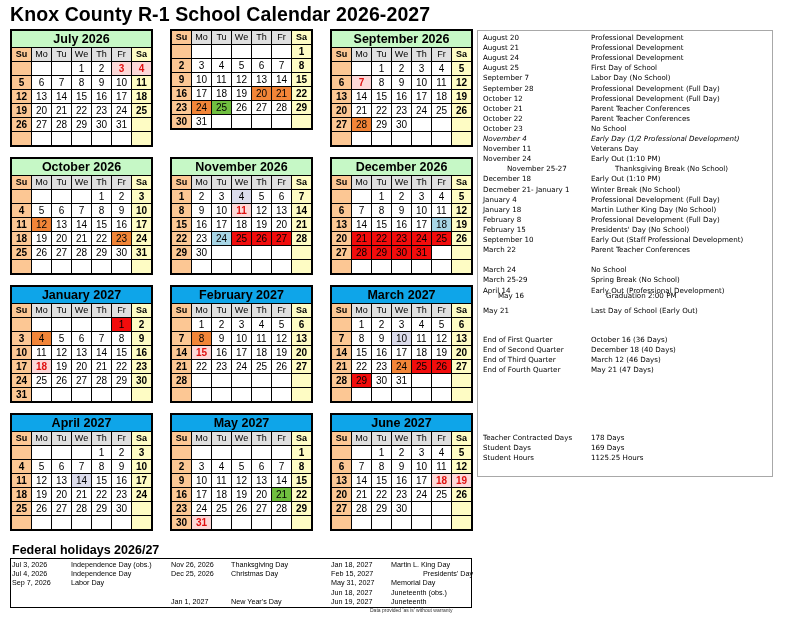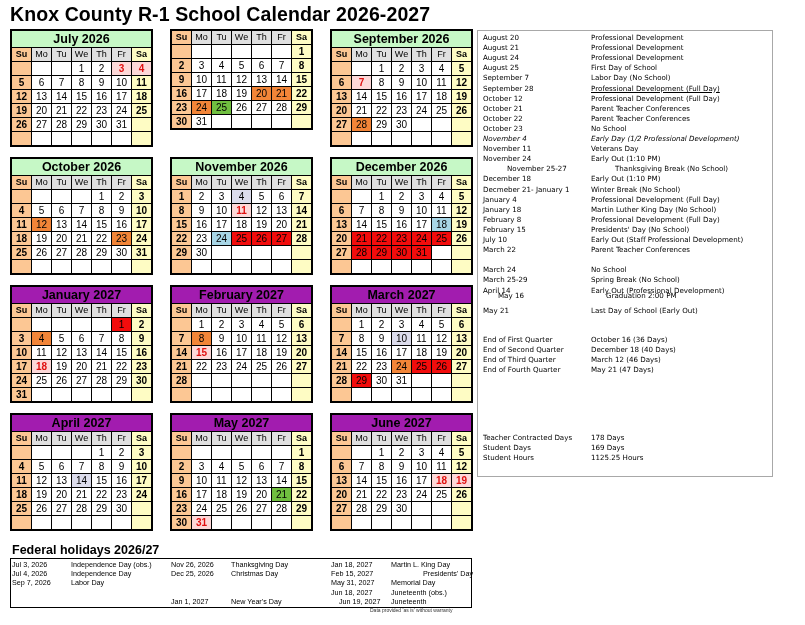--- a/index.html
+++ b/index.html
@@ -2,21 +2,21 @@
 <html><head>
 <meta charset="utf-8">
 <style>
   body { margin:0; background:#ffffff; width:805px; height:625px; position:relative; overflow:hidden; font-family:"Liberation Sans", sans-serif; color:#000; }
   .title { position:absolute; left:10px; top:3px; font-size:19.5px; font-weight:bold; letter-spacing:0.1px; }
   .cal { position:absolute; width:141px; border:1px solid #000; border-collapse:collapse; }
   .cal table { border-collapse:collapse; width:100%; table-layout:fixed; }
   .cal td { border:1px solid #000; height:13px; padding:0; text-align:center; font-size:10px; line-height:13px; background:#fff; }
   .cal .mhead td { height:16px; font-size:12.5px; font-weight:bold; line-height:16px; }
   .cal.summer .mhead td { background:#c6f8c6; }
-  .cal.spring .mhead td { background:#a21caf; }
+  .cal.spring .mhead td { background:#0ea5e9; }
   .cal .dow td { background:#e0e0e0; font-size:9px; height:13px; }
   .cal .dow td.su { background:#fcc794; font-weight:bold; }
   .cal .dow td.sa { background:#fefcc4; font-weight:bold; }
   .cal td.su { background:#fcc794; font-weight:bold; }
   .cal td.sa { background:#fefcc4; font-weight:bold; }
   .cal td.h-pink { background:#fdd8d8; color:#e01010; font-weight:bold; }
   .cal td.h-orange { background:#f28538; }
   .cal td.h-green { background:#70bf40; }
   .cal td.h-red { background:#f20c0c; }
   .cal td.h-blue { background:#a8d6e6; }
@@ -897,36 +897,36 @@
       </table>
     </div>
   </div>
 
 <div class="notes" id="notes">
     <div class="row" style="top: 2px;"><span class="d">August 20</span><span>Professional Development</span></div>
     <div class="row" style="top: 12.1px;"><span class="d">August 21</span><span>Professional Development</span></div>
     <div class="row" style="top: 22.2px;"><span class="d">August 24</span><span>Professional Development</span></div>
     <div class="row" style="top: 32.3px;"><span class="d">August 25</span><span>First Day of School</span></div>
     <div class="row" style="top: 42.4px;"><span class="d">September 7</span><span>Labor Day (No School)</span></div>
-    <div class="row" style="top: 52.5px; text-decoration: underline;"><span class="d">September 28</span><span>Professional Development (Full Day)</span></div>
+    <div class="row" style="top: 52.5px;"><span class="d">September 28</span><span>Professional Development (Full Day)</span></div>
     <div class="row" style="top: 62.6px;"><span class="d">October 12</span><span>Professional Development (Full Day)</span></div>
     <div class="row" style="top: 72.7px;"><span class="d">October 21</span><span>Parent Teacher Conferences</span></div>
     <div class="row" style="top: 82.8px;"><span class="d">October 22</span><span>Parent Teacher Conferences</span></div>
     <div class="row" style="top: 92.9px;"><span class="d">October 23</span><span>No School</span></div>
     <div class="row" style="top: 103px; font-style: italic;"><span class="d">November 4</span><span>Early Day (1/2 Professional Development)</span></div>
     <div class="row" style="top: 113.1px;"><span class="d">November 11</span><span>Veterans Day</span></div>
     <div class="row" style="top: 123.2px;"><span class="d">November 24</span><span>Early Out (1:10 PM)</span></div>
     <div class="row" style="top: 133.3px; padding-left: 24px;"><span class="d">November 25-27</span><span>Thanksgiving Break (No School)</span></div>
     <div class="row" style="top: 143.4px;"><span class="d">December 18</span><span>Early Out (1:10 PM)</span></div>
     <div class="row" style="top: 153.5px;"><span class="d">Decmeber 21- January 1</span><span>Winter Break (No School)</span></div>
     <div class="row" style="top: 163.6px;"><span class="d">January 4</span><span>Professional Development (Full Day)</span></div>
     <div class="row" style="top: 173.7px;"><span class="d">January 18</span><span>Martin Luther King Day (No School)</span></div>
     <div class="row" style="top: 183.8px;"><span class="d">February 8</span><span>Professional Development (Full Day)</span></div>
     <div class="row" style="top: 193.9px;"><span class="d">February 15</span><span>Presidents' Day (No School)</span></div>
-    <div class="row" style="top: 204px;"><span class="d">July 10</span><span>Early Out (Staff Professional Development)</span></div>
+    <div class="row" style="top: 204px;"><span class="d">September 10</span><span>Early Out (Staff Professional Development)</span></div>
     <div class="row" style="top: 214.1px;"><span class="d">March 22</span><span>Parent Teacher Conferences</span></div>
     <div class="row" style="top: 234.3px;"><span class="d">March 24</span><span>No School</span></div>
     <div class="row" style="top: 244.4px;"><span class="d">March 25-29</span><span>Spring Break (No School)</span></div>
     <div class="row" style="top: 254.5px;"><span class="d">April 14</span><span>Early Out (Professional Development)</span></div>
     <div class="row" style="top: 260px; padding-left: 15px;"><span class="d">May 16</span><span>Graduation 2:00 PM</span></div>
     <div class="row" style="top: 274.7px;"><span class="d">May 21</span><span>Last Day of School (Early Out)</span></div>
     <div class="row" style="top: 304px;"><span class="d">End of First Quarter</span><span>October 16 (36 Days)</span></div>
     <div class="row" style="top: 314px;"><span class="d">End of Second Quarter</span><span>December 18 (40 Days)</span></div>
     <div class="row" style="top: 324px;"><span class="d">End of Third Quarter</span><span>March 12 (46 Days)</span></div>
     <div class="row" style="top: 334px;"><span class="d">End of Fourth Quarter</span><span>May 21 (47 Days)</span></div>
@@ -950,16 +950,16 @@
     <div class="item" style="left: 160px; top: 37.8px;">Jan 1, 2027</div>
     <div class="item" style="left: 220px; top: 37.8px;">New Year's Day</div>
     <div class="item" style="left: 320px; top: 1px;">Jan 18, 2027</div>
     <div class="item" style="left: 380px; top: 1px;">Martin L. King Day</div>
     <div class="item" style="left: 320px; top: 10.2px;">Feb 15, 2027</div>
     <div class="item" style="left: 380px; top: 10.2px; padding-left: 32px;">Presidents' Day</div>
     <div class="item" style="left: 320px; top: 19.4px;">May 31, 2027</div>
     <div class="item" style="left: 380px; top: 19.4px;">Memorial Day</div>
     <div class="item" style="left: 320px; top: 28.6px;">Jun 18, 2027</div>
     <div class="item" style="left: 380px; top: 28.6px;">Juneteenth (obs.)</div>
-    <div class="item" style="left: 320px; top: 37.8px; margin-left: 8px;">Jun 19, 2027</div>
+    <div class="item" style="left: 320px; top: 37.8px;">Jun 19, 2027</div>
     <div class="item" style="left: 380px; top: 37.8px;">Juneteenth</div>
   </div>
 <div class="disclaimer">Data provided 'as is' without warranty</div>
 
 </body></html>

